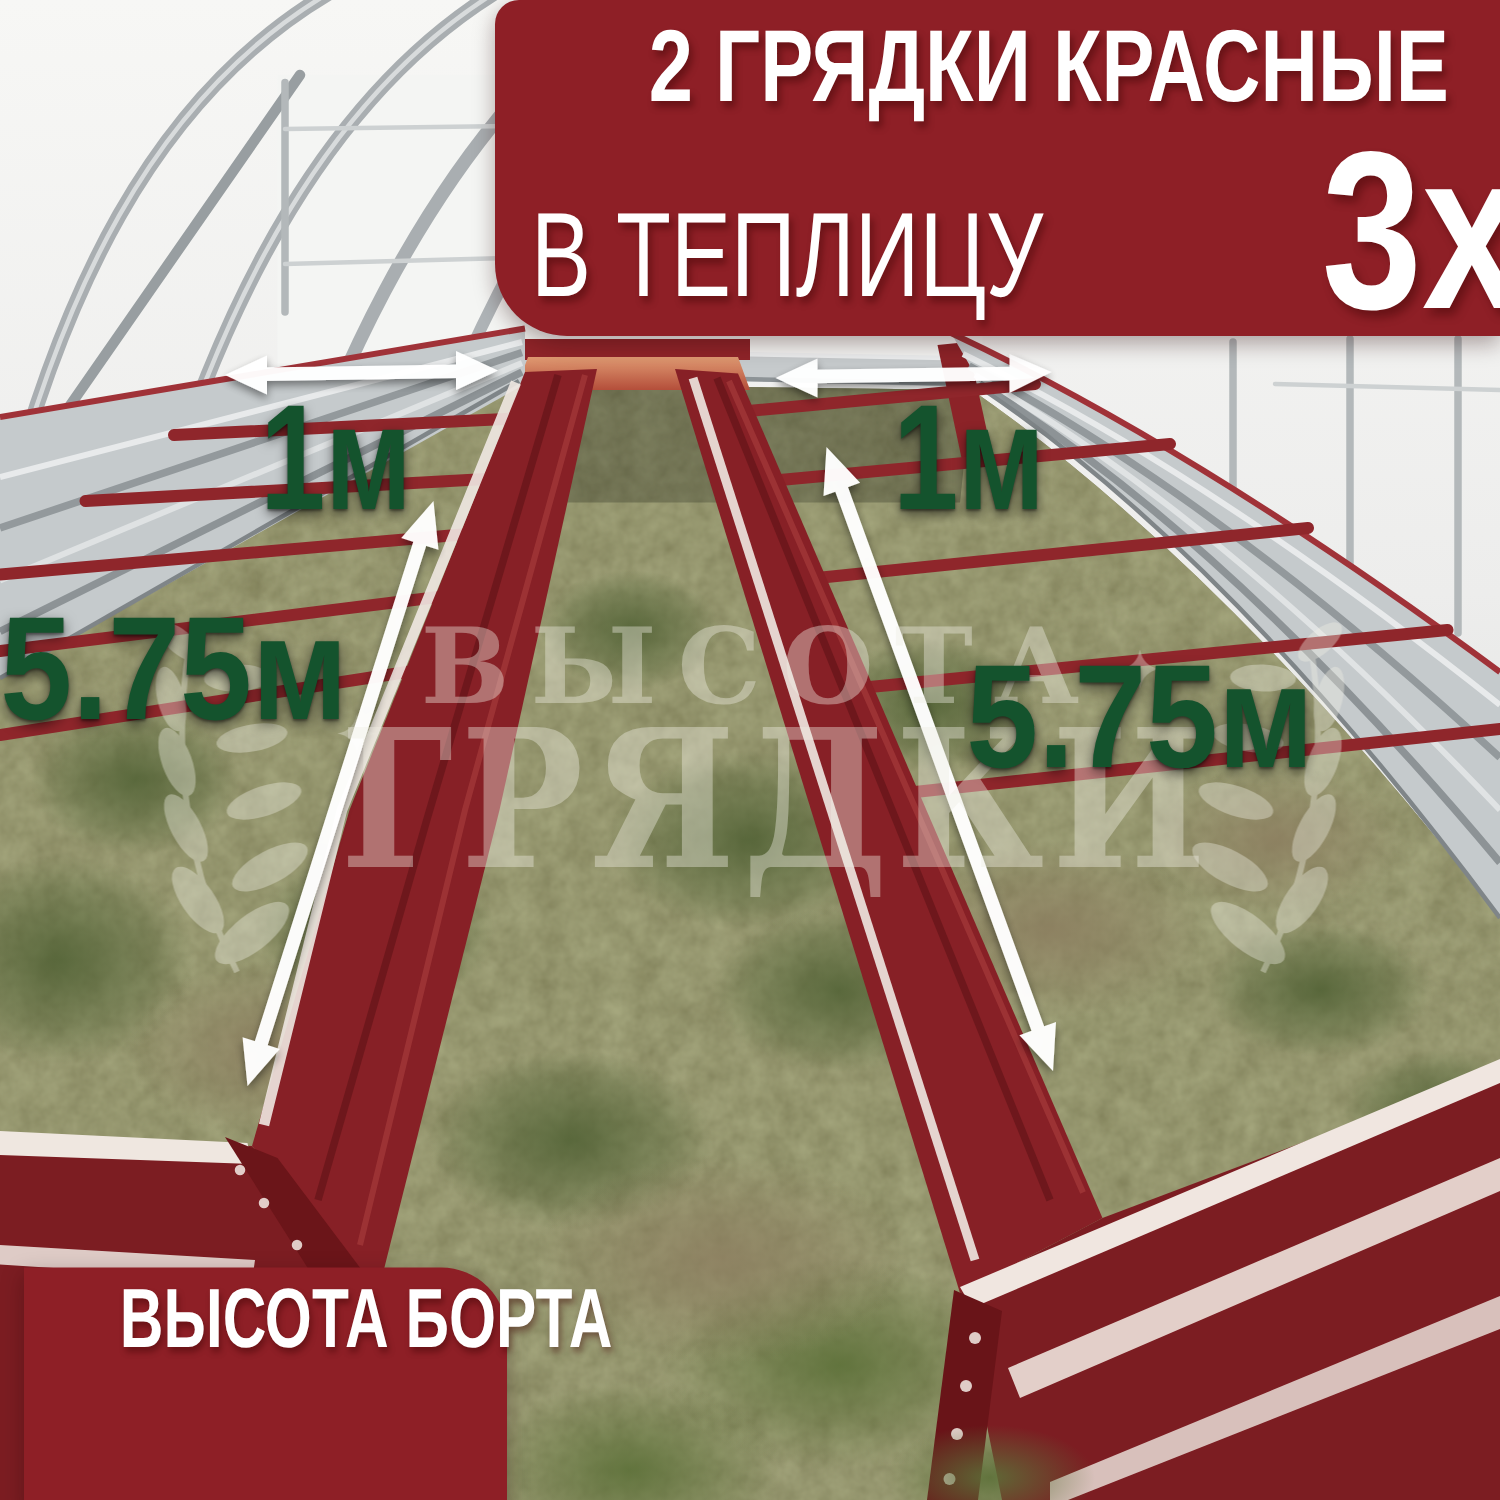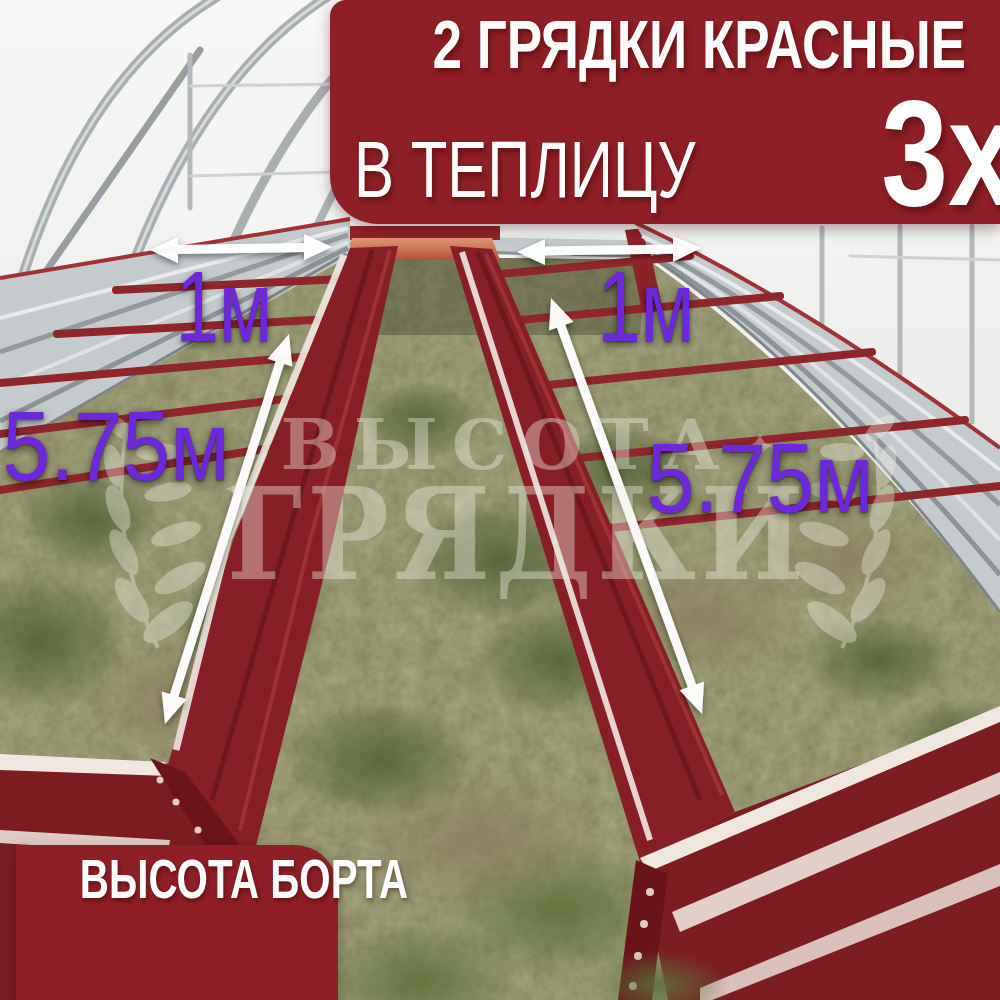--- a/index.html
+++ b/index.html
@@ -10,21 +10,21 @@
   .stage svg.scene{position:absolute;left:0;top:0;}
   
   .wm{position:absolute;color:var(--watermark-color,#efeee4);opacity:.40;
       font-family:"DejaVu Serif","Liberation Serif",serif;font-weight:700;white-space:nowrap;
       transform:translate(-50%,-50%);}
   .wm-1{left:507px;top:444px;font-size:70px;letter-spacing:14px;}
   .wm-2{left:518px;top:534px;font-size:128px;letter-spacing:6px;}
   .wm-2 .cond{transform:scaleX(.85);}
   .cond{display:inline-block;transform-origin:center;}
   
-  .mlabel{position:absolute;color:#6d28d9;font-weight:400;white-space:nowrap;
+  .mlabel{position:absolute;color:#14532d;font-weight:700;white-space:nowrap;
       transform:translate(-50%,-50%);
       text-shadow:0 3px 9px rgba(0,0,0,.55),0 1px 2px rgba(0,0,0,.4);}
   .ml-1m{font-size:100px;}
   .ml-1m .cond{transform:scaleX(.78);}
   .ml-len{font-size:98px;}
   .ml-len .cond{transform:scaleX(.88);}
   .ml-1m-left{left:224px;top:306px;}
   .ml-1m-right{left:646px;top:306px;}
   .ml-len-left{left:116px;top:446px;}
   .ml-len-right{left:760px;top:478px;}

